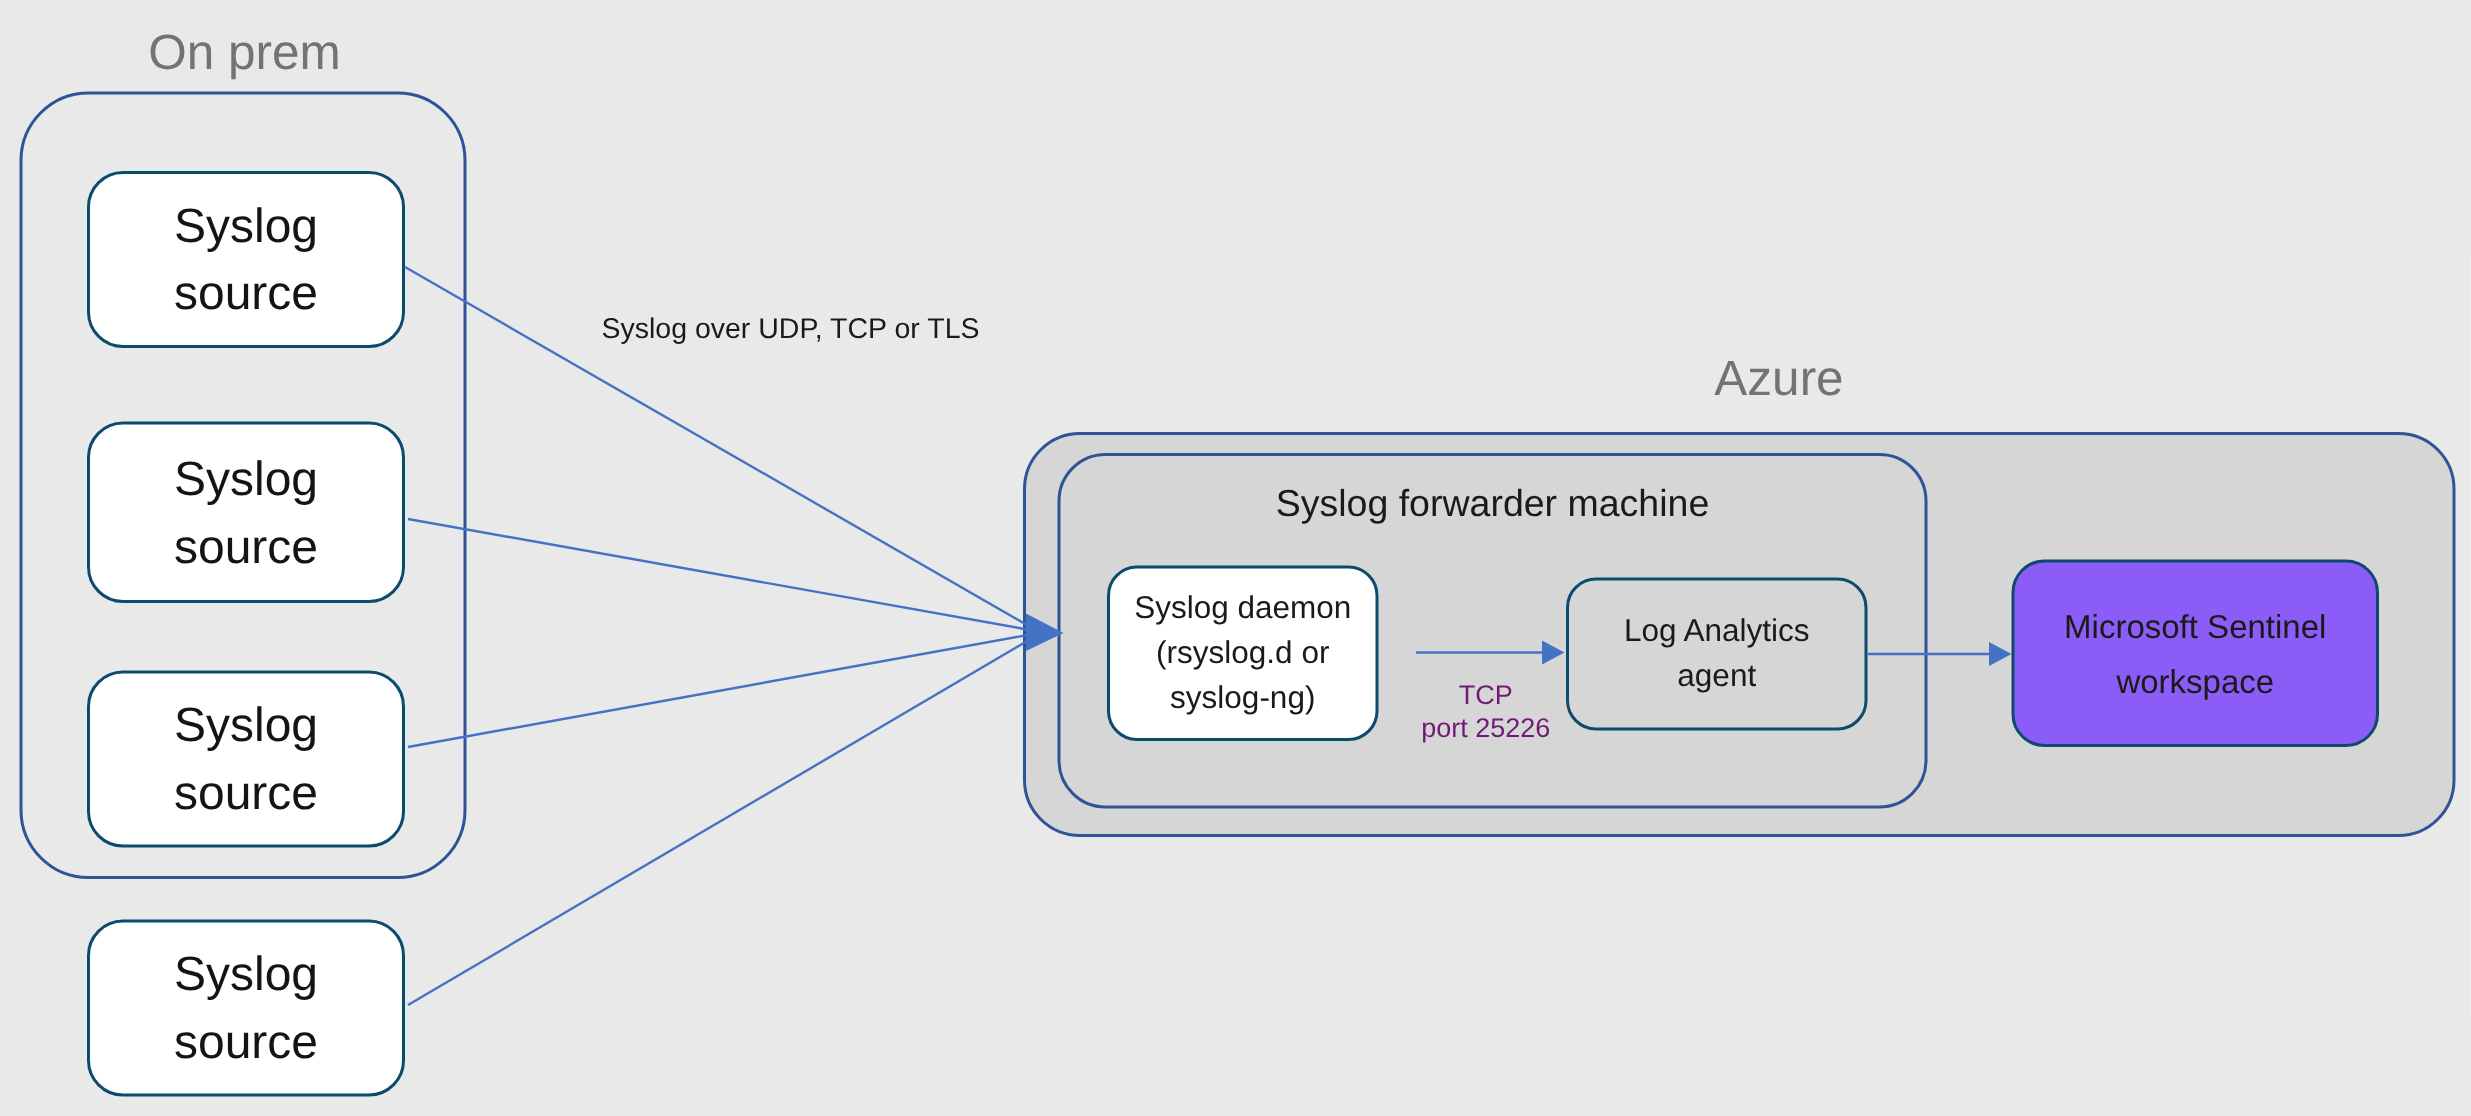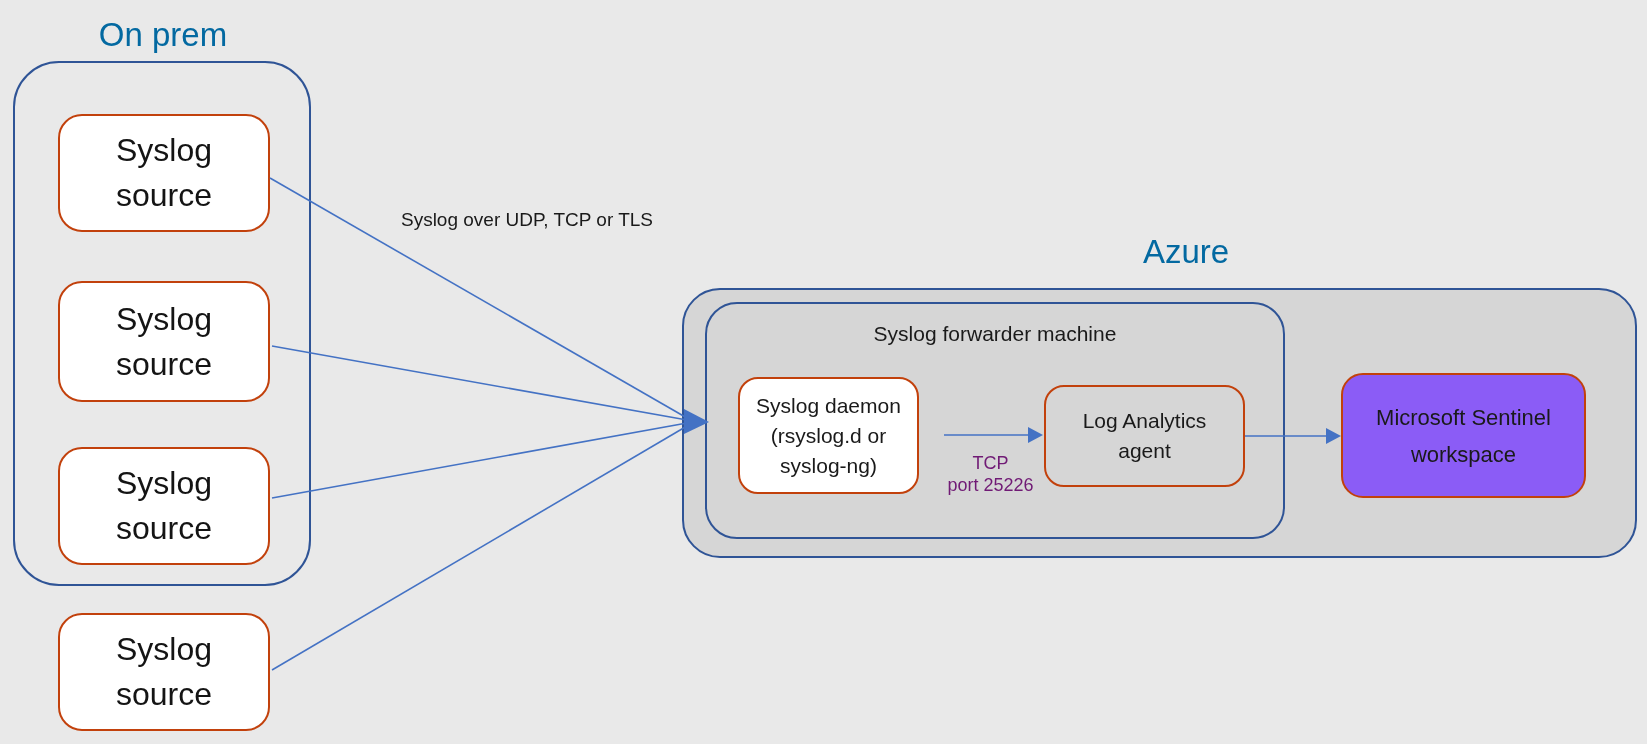--- a/index.html
+++ b/index.html
@@ -11,21 +11,21 @@
     position:relative;
     width:1647px;
     height:744px;
     background:#e9e9e9;
     overflow:hidden;
     color:#1a1a1a;
   }
   .abs{position:absolute;}
   .title{
     font-size:33px;
-    color:#0369a1;
+    color:#737373;
     text-align:center;
     white-space:nowrap;
   }
   .container-frame{
     border:2.5px solid #2f5496;
     box-sizing:border-box;
   }
   .onprem-frame{
     left:13px; top:61px; width:298px; height:525px;
     border-radius:46px;
@@ -37,21 +37,21 @@
     background:#d6d6d6;
   }
   .forwarder-frame{
     left:705px; top:302px; width:580px; height:237px;
     border-radius:32px;
     background:#d6d6d6;
     border-width:2px;
   }
   .node{
     box-sizing:border-box;
-    border:2px solid #c2410c;
+    border:2px solid #0c4a6e;
     display:flex;
     flex-direction:column;
     align-items:center;
     justify-content:center;
     text-align:center;
   }
   .src-box{
     left:58px; width:212px; height:118px;
     background:#ffffff;
     border-radius:24px;
@@ -77,21 +77,21 @@
   .sentinel-box{
     left:1341px; top:373px; width:245px; height:125px;
     background:#8b5cf6;
     border-radius:22px;
     font-size:22px;
     line-height:37px;
   }
   .forwarder-title{
     left:705px; top:322px; width:580px;
     text-align:center;
-    font-size:21px;
+    font-size:25px;
     color:#1a1a1a;
   }
   .conn-label{
     left:377px; top:206px; width:300px;
     text-align:center;
     font-size:19px;
     line-height:28px;
     color:#1a1a1a;
   }
   .tcp-label{

